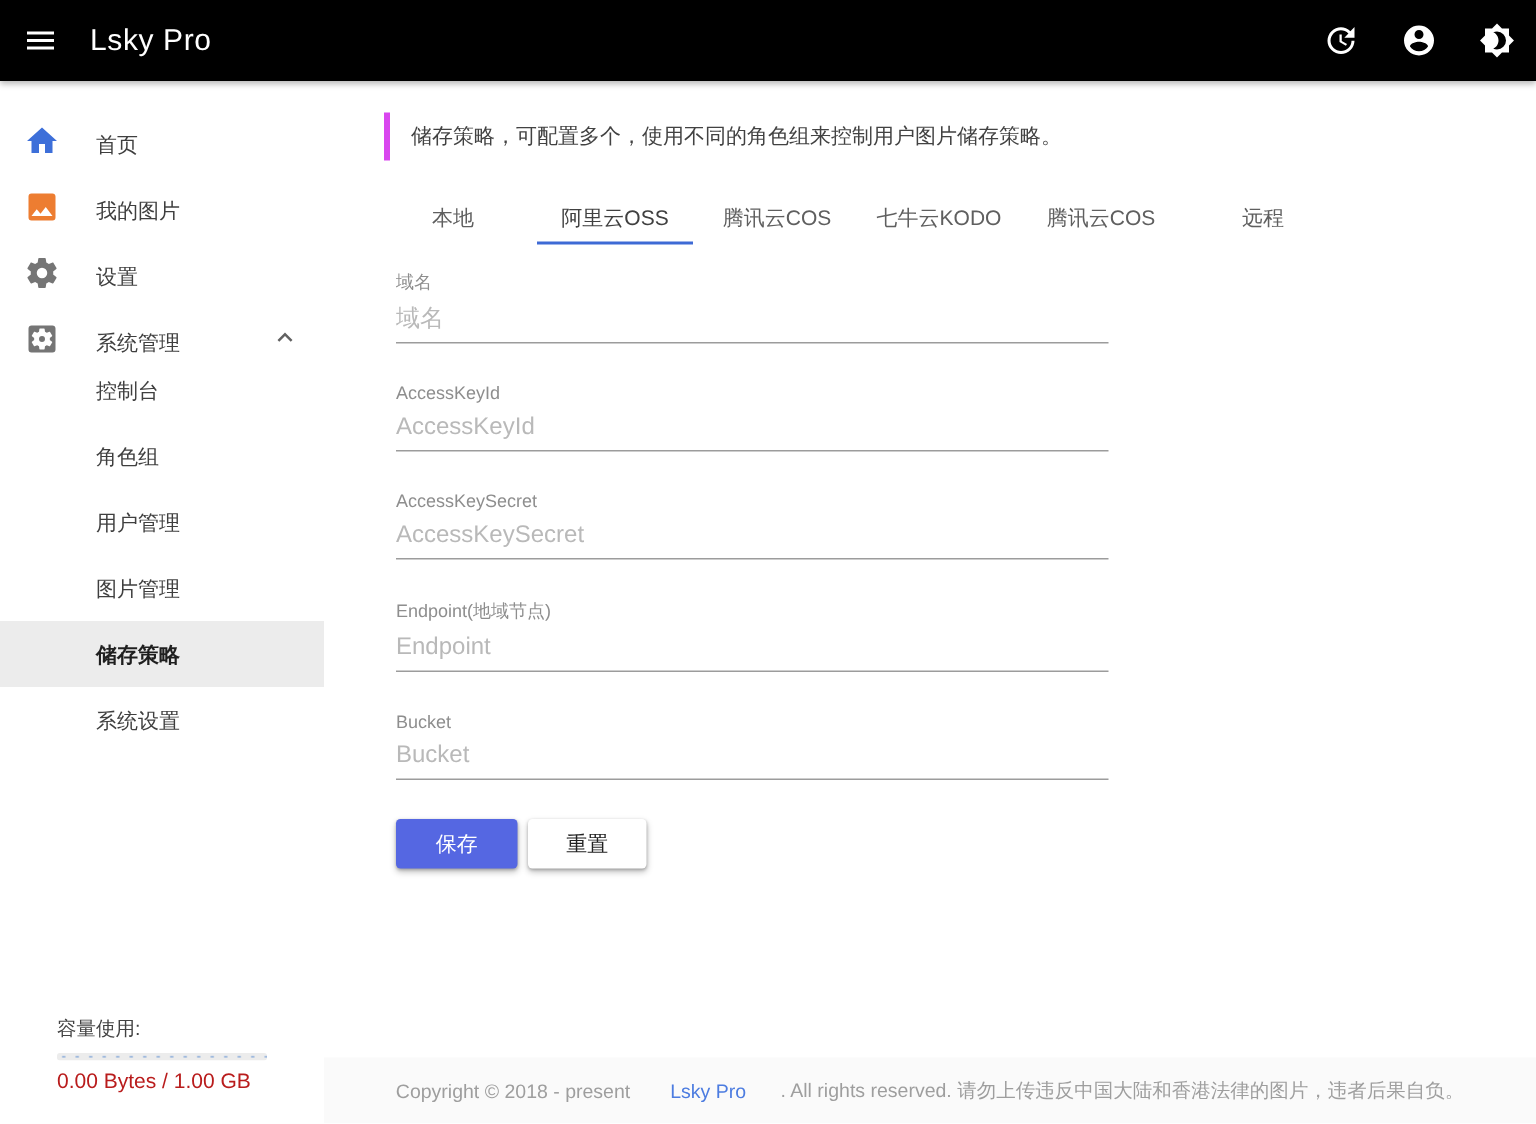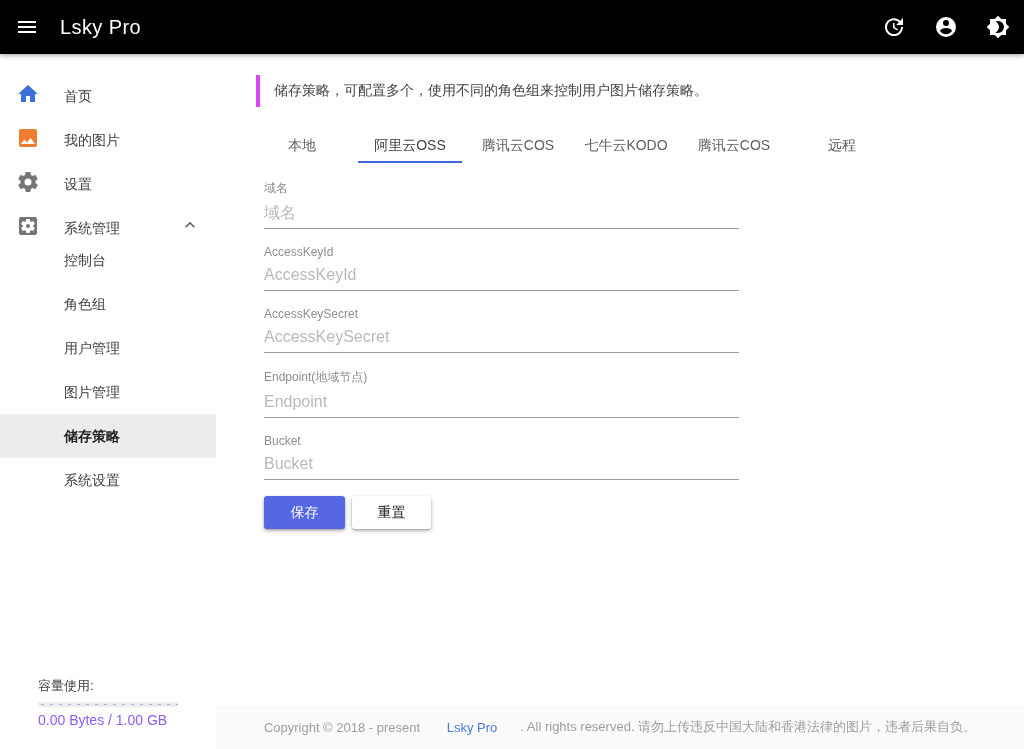--- a/index.html
+++ b/index.html
@@ -46,42 +46,42 @@
   .nav-sub-item.active { background:#ececec; font-weight:bold; color:#1f1f1f; }
 
   .capacity { position:absolute; left:38px; bottom:21px; width:170px; }
   .capacity-label { font-size:13px; color:#424242; }
   .capacity-bar {
     width:140px; height:5px; margin:7px 0 5px; border-radius:2px;
     background-color:#ececec;
     background-image: radial-gradient(#9db8dd 1px, rgba(0,0,0,0) 1.4px);
     background-size: 9px 5px;
   }
-  .capacity-usage { font-size:14px; color:#8b5cf6; }
+  .capacity-usage { font-size:14px; color:#b91c1c; }
 
   
   .main { position:absolute; top:54px; left:216px; right:0; bottom:44px; background:#fff; }
   .description {
     margin:21px 40px 0 40px;
     border-left:4px solid #d946ef;
     padding:7px 0 7px 14px;
     font-size:14px; color:#424242;
   }
   .tabs { display:flex; margin:20px 0 0 32px; }
   .tab {
     width:108px; height:36px; line-height:36px; text-align:center;
     font-size:14px; color:#5f5f5f; cursor:pointer; position:relative;
   }
   .tab.active { color:#404040; }
   .tab.active::after {
     content:""; position:absolute; left:2px; right:2px; bottom:0;
     height:2px; background:#3e6ad5;
   }
   .form { margin:17px 0 0 48px; width:475px; }
-  .field { margin-bottom:16px; }
+  .field { margin-bottom:26px; }
   .field-label { font-size:12px; color:#8e8e8e; display:block; margin-bottom:1px; }
   .field input {
     width:100%; height:31px; border:none; border-bottom:1px solid #9c9c9c;
     font-size:16px; color:#424242; outline:none; background:transparent;
     font-family:"Liberation Sans", sans-serif; padding:0;
   }
   .field input::placeholder { color:#b9b9b9; opacity:1; }
   .buttons { margin:9px 0 0 48px; display:flex; }
   .btn {
     height:33px; border:none; border-radius:3px; font-size:14px; cursor:pointer;

